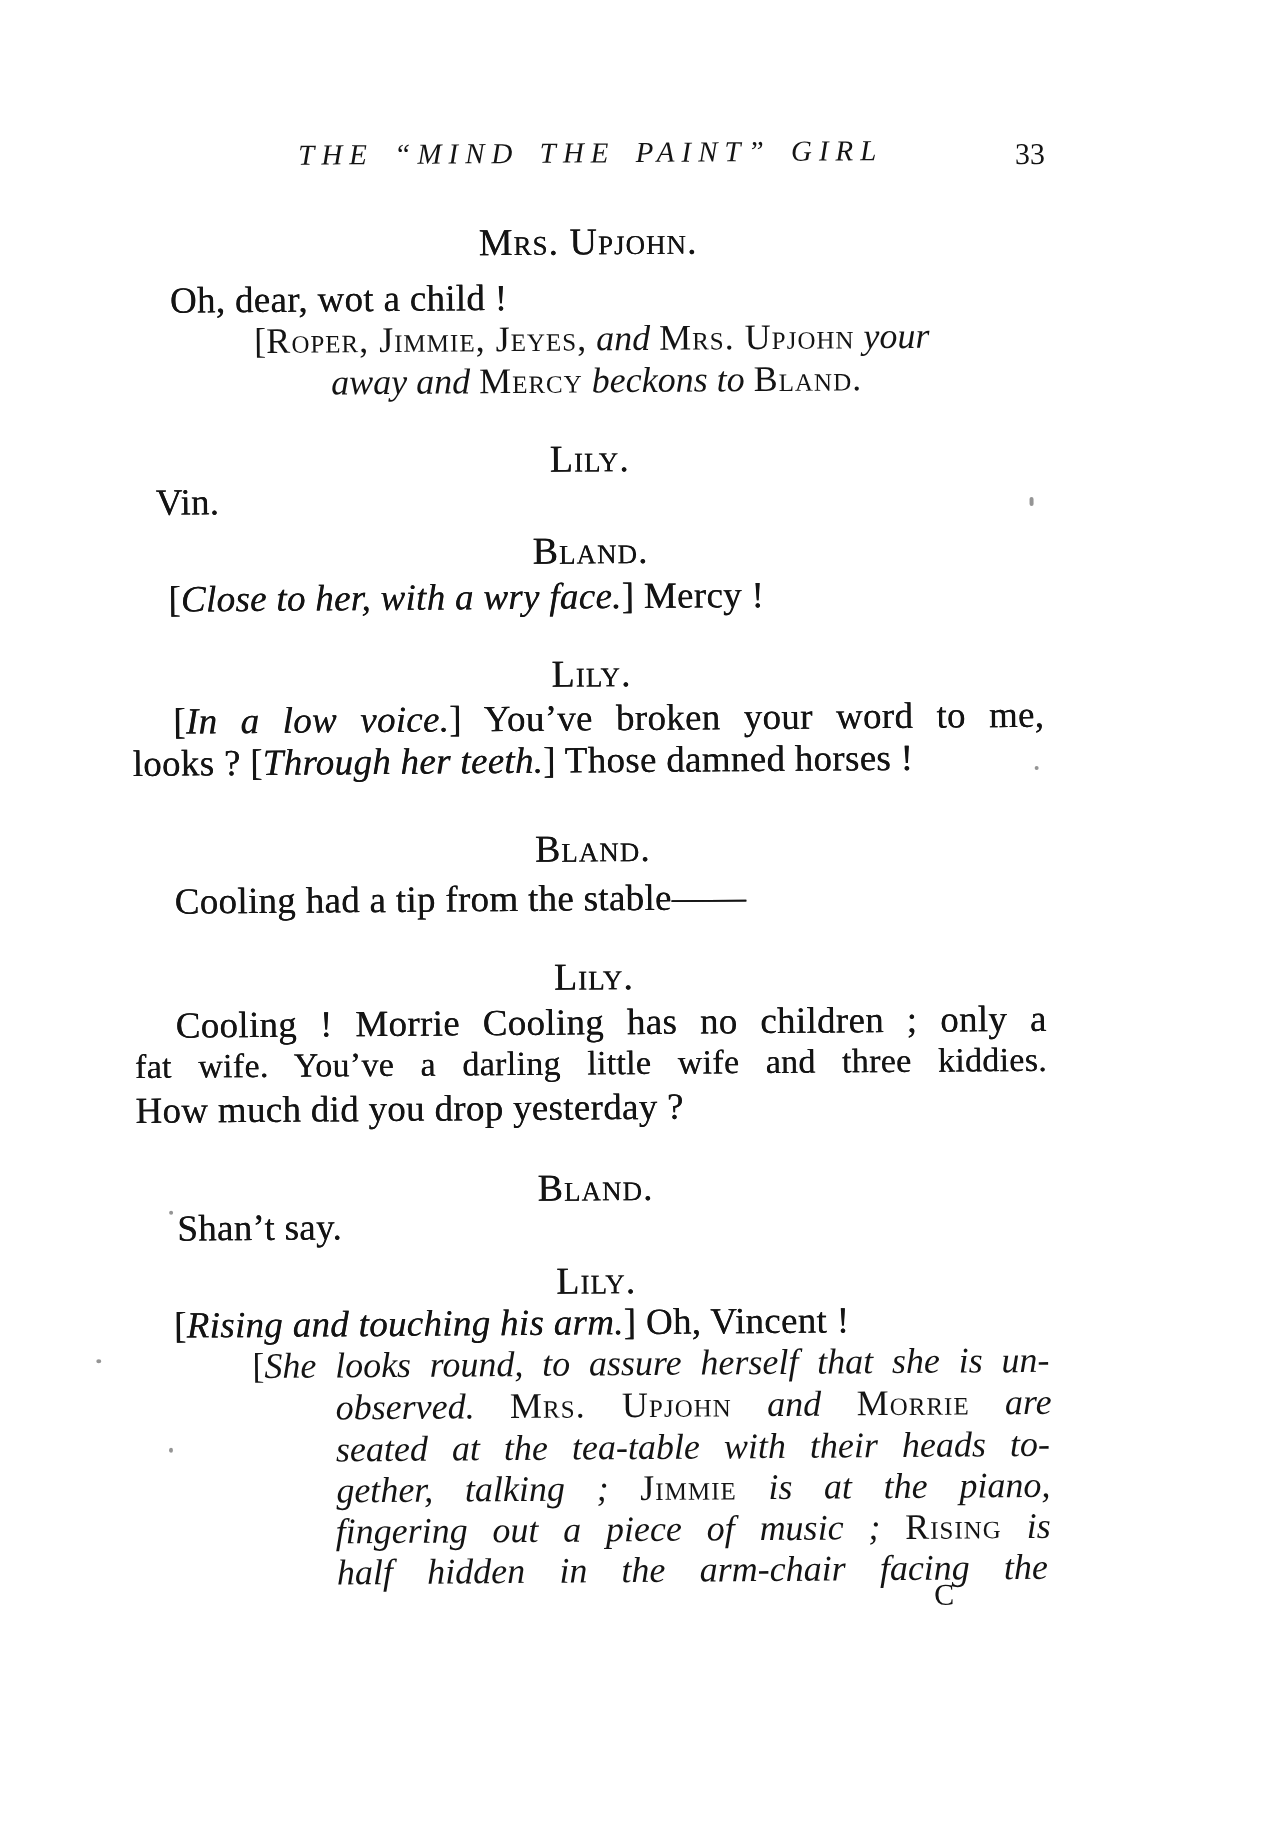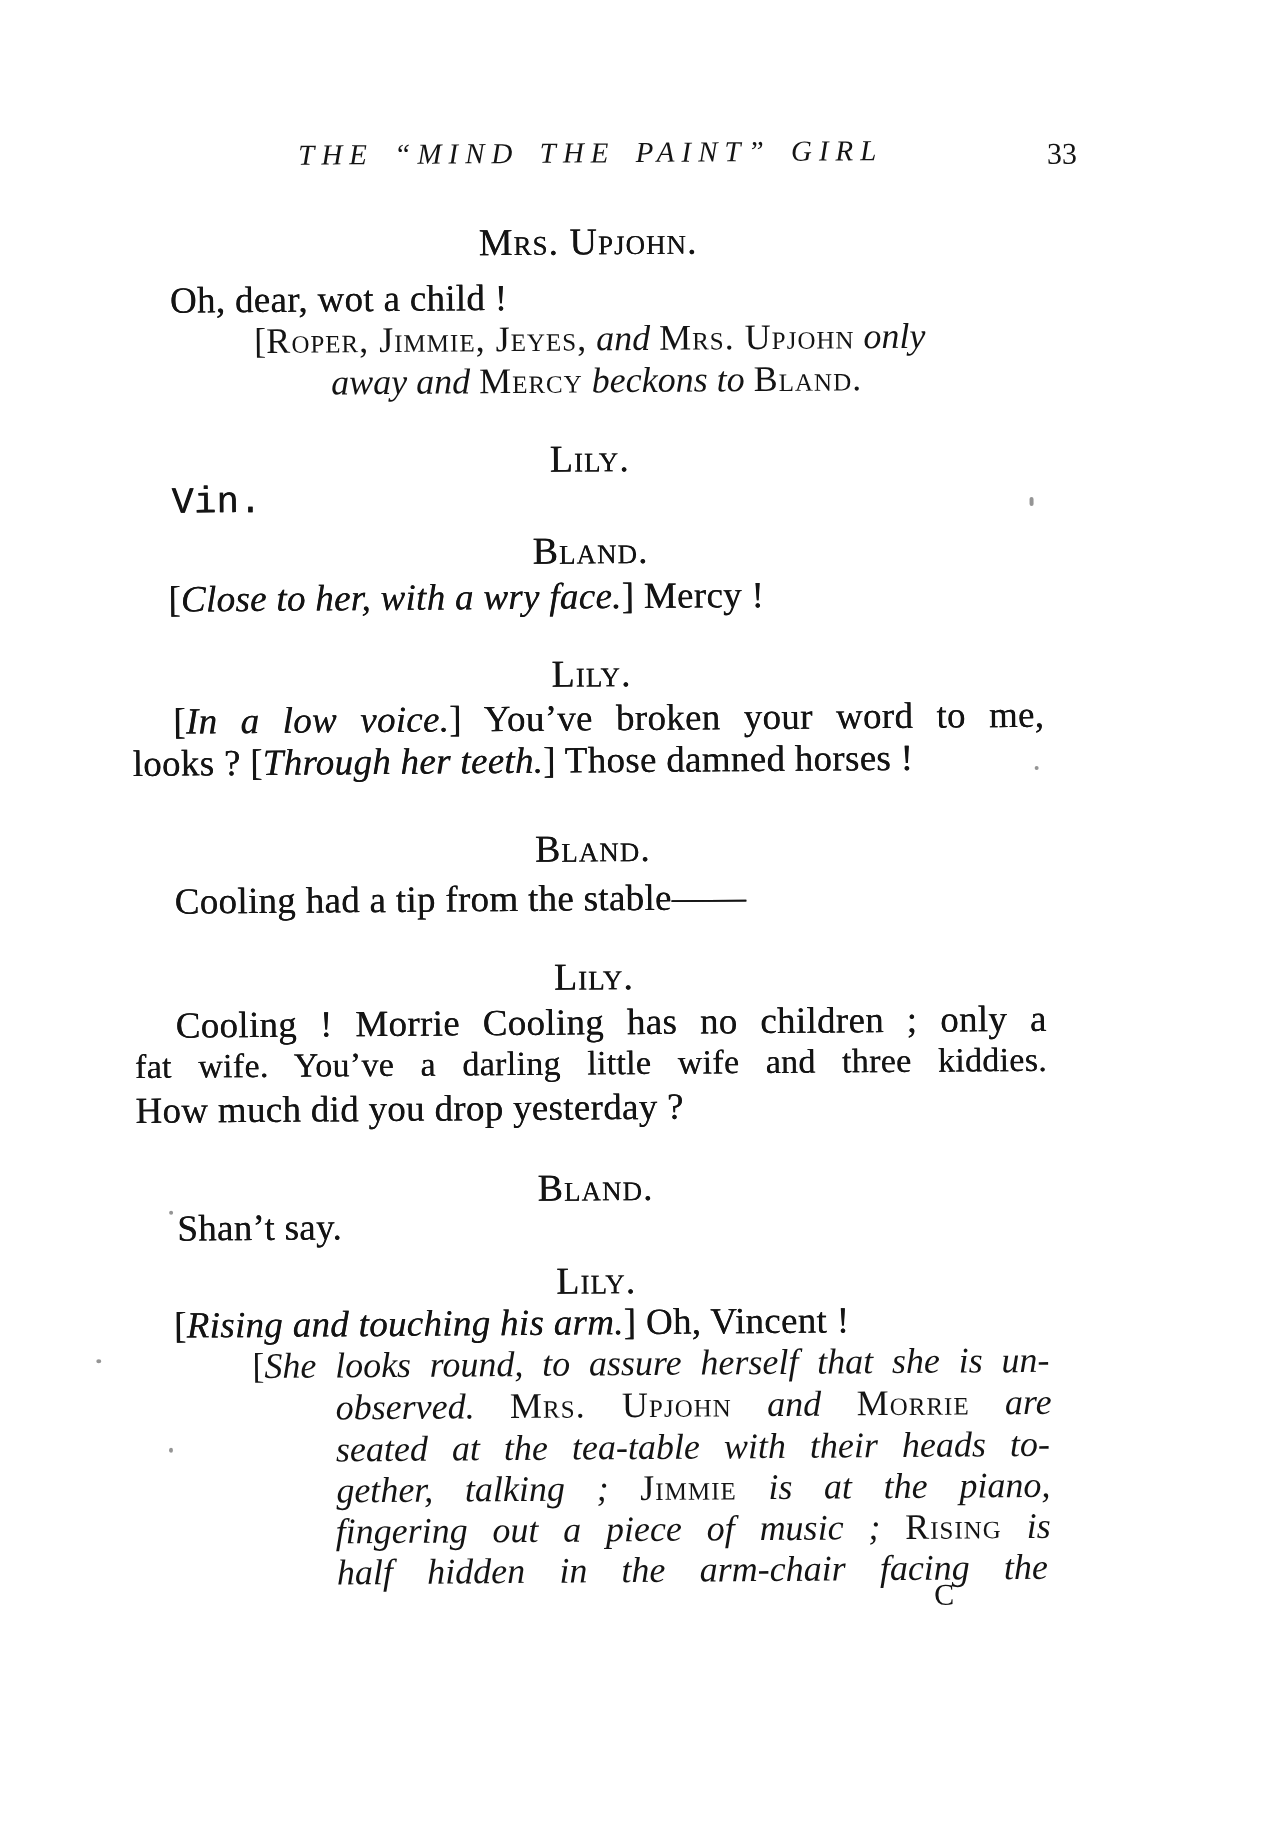--- a/index.html
+++ b/index.html
@@ -24,43 +24,43 @@
     text-shadow:0.3px 0 0 currentColor;
   }
   .jt { white-space:normal; text-align:justify; text-align-last:justify; }
   .ctr { text-align:center; }
   .sm { font-size:34px; }
   .header-title {
     position:absolute; top:136px; left:246px; width:700px;
     font-size:29px; font-style:italic; letter-spacing:7px; word-spacing:6px;
     text-align:center; white-space:nowrap;
   }
-  .page-number { position:absolute; top:140px; left:1020px; font-size:30px;margin-left:32px; }
+  .page-number { position:absolute; top:140px; left:1020px; font-size:30px; }
   .catchword { position:absolute; top:1580px; left:928px; font-size:30px; }
   .seg-r  { font-style:normal; }
   .seg-i  { font-style:italic; }
   .seg-sc { font-style:normal; font-variant:small-caps; letter-spacing:1px; }
   .speck { position:absolute; background:rgba(20,20,20,0.45); border-radius:50%; }
 </style>
 </head>
 <body>
 
 <div class="page">
   <div class="content">
 
     <div class="header-title">THE “MIND THE PAINT” GIRL</div>
     <div class="page-number">33</div>
 
     <div class="ln speaker" style="top:220px;"><span class="seg-sc">Mrs. Upjohn.</span></div>
     <div class="ln dialogue" style="top:276px;left:174px;"><span class="seg-r">Oh, dear, wot a child !</span></div>
-    <div class="ln stage" style="top:318px;left:258px;"><span class="seg-r">[</span><span class="seg-sc">Roper, Jimmie, Jeyes,</span><span class="seg-i"> and </span><span class="seg-sc">Mrs. Upjohn</span><span class="seg-i"> only</span></div>
+    <div class="ln stage" style="top:318px;left:258px;"><span class="seg-r">[</span><span class="seg-sc">Roper, Jimmie, Jeyes,</span><span class="seg-i"> and </span><span class="seg-sc">Mrs. Upjohn</span><span class="seg-i"> your</span></div>
     <div class="ln stage ctr" style="top:360px;left:160px;width:880px;"><span class="seg-i">away and </span><span class="seg-sc">Mercy</span><span class="seg-i"> beckons to </span><span class="seg-sc">Bland.</span></div>
 
     <div class="ln speaker" style="top:437px;"><span class="seg-sc">Lily.</span></div>
-    <div class="ln dialogue" style="top:478px;left:174px;font-family:Liberation Mono, monospace;"><span class="seg-r">Vin.</span></div>
+    <div class="ln dialogue" style="top:478px;left:158px;"><span class="seg-r">Vin.</span></div>
 
     <div class="ln speaker" style="top:529px;"><span class="seg-sc">Bland.</span></div>
     <div class="ln dialogue" style="top:575px;left:170px;"><span class="seg-r">[</span><span class="seg-i">Close to her, with a wry face.</span><span class="seg-r">] Mercy !</span></div>
 
     <div class="ln speaker" style="top:652px;"><span class="seg-sc">Lily.</span></div>
     <div class="ln dialogue jt" style="top:697px;left:174px;width:871px;"><span class="seg-r">[</span><span class="seg-i">In a low voice.</span><span class="seg-r">] You’ve broken your word to me,</span></div>
     <div class="ln dialogue" style="top:739px;left:133px;"><span class="seg-r">looks ? [</span><span class="seg-i">Through her teeth.</span><span class="seg-r">] Those damned horses !</span></div>
 
     <div class="ln speaker" style="top:827px;"><span class="seg-sc">Bland.</span></div>
     <div class="ln dialogue" style="top:877px;left:174px;"><span class="seg-r">Cooling had a tip from the stable——</span></div>

